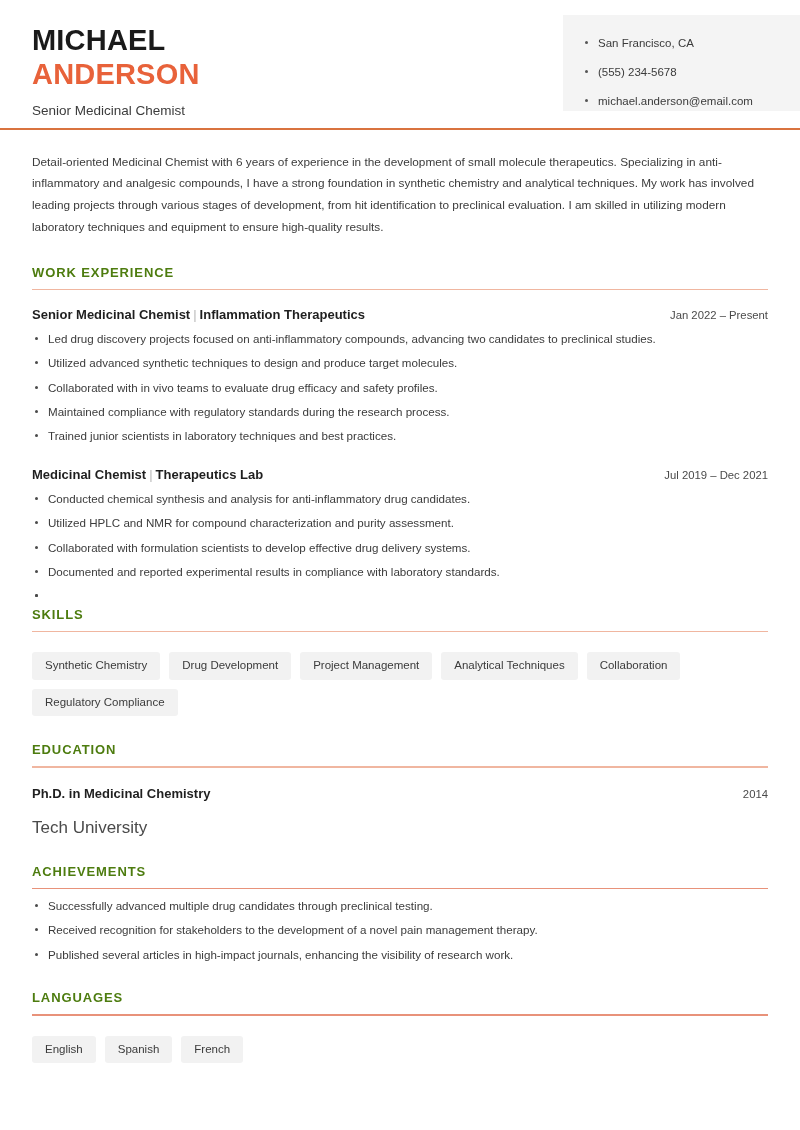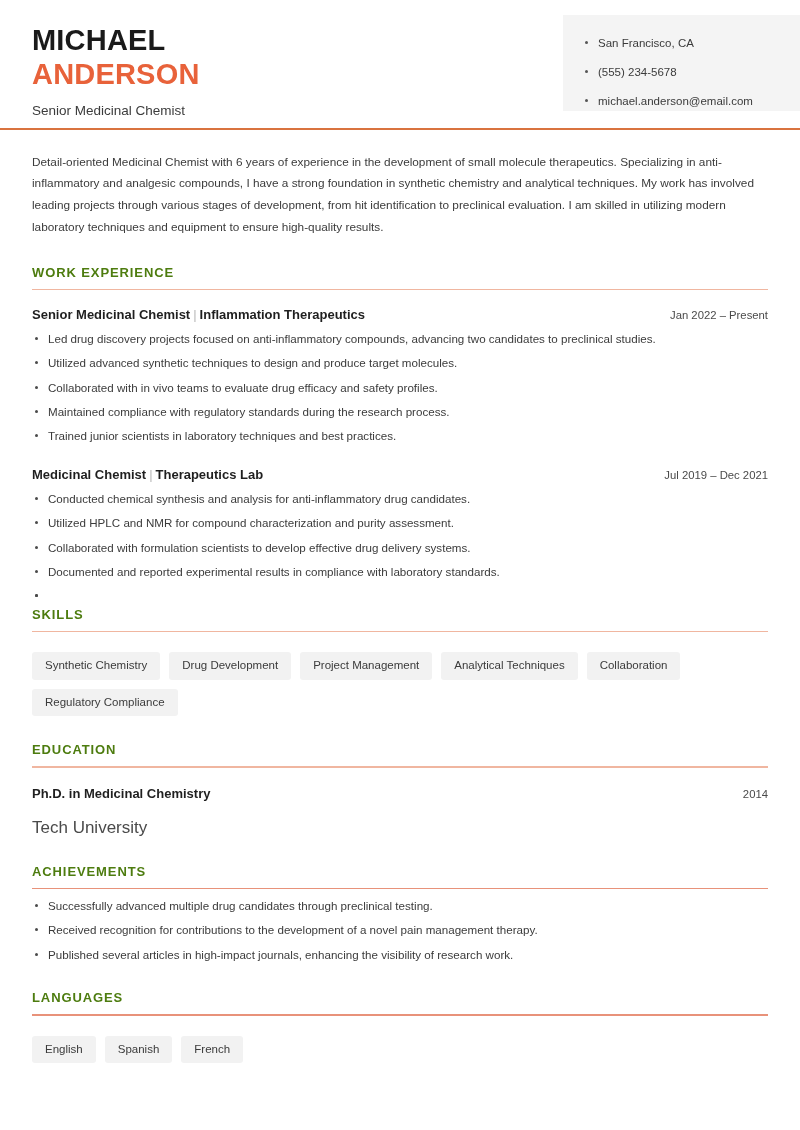--- a/index.html
+++ b/index.html
@@ -316,21 +316,21 @@
         </div>
         <div class="edu-school">Tech University</div>
       </div>
     </div>
 
     <div class="section">
       <div class="section-title">ACHIEVEMENTS</div>
       <div class="section-rule strong"></div>
       <ul class="bullets achv-list">
         <li><span class="dot"></span><span>Successfully advanced multiple drug candidates through preclinical testing.</span></li>
-        <li><span class="dot"></span><span>Received recognition for contributions to the development of a novel pain management therapy.</span></li>
+        <li><span class="dot"></span><span>Received recognition for stakeholders to the development of a novel pain management therapy.</span></li>
         <li><span class="dot"></span><span>Published several articles in high-impact journals, enhancing the visibility of research work.</span></li>
       </ul>
     </div>
 
     <div class="section lang-section">
       <div class="section-title">LANGUAGES</div>
       <div class="section-rule strong"></div>
       <div class="chips">
         <span class="chip">English</span>
         <span class="chip">Spanish</span>

